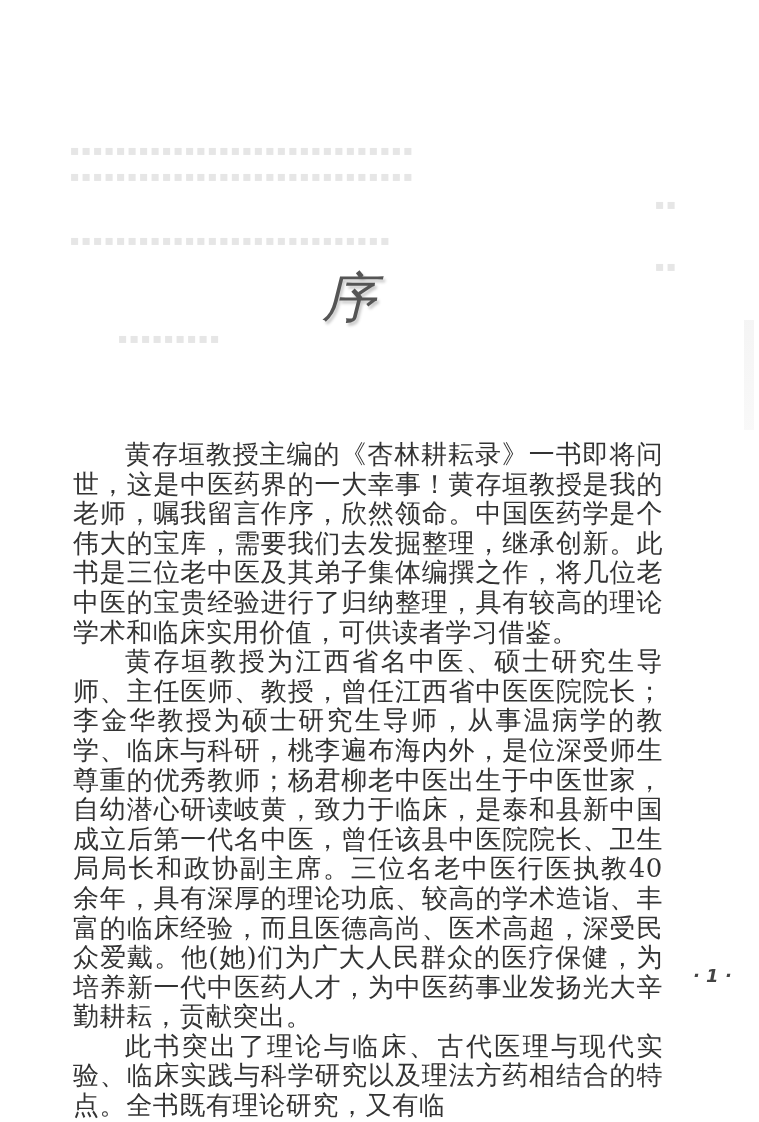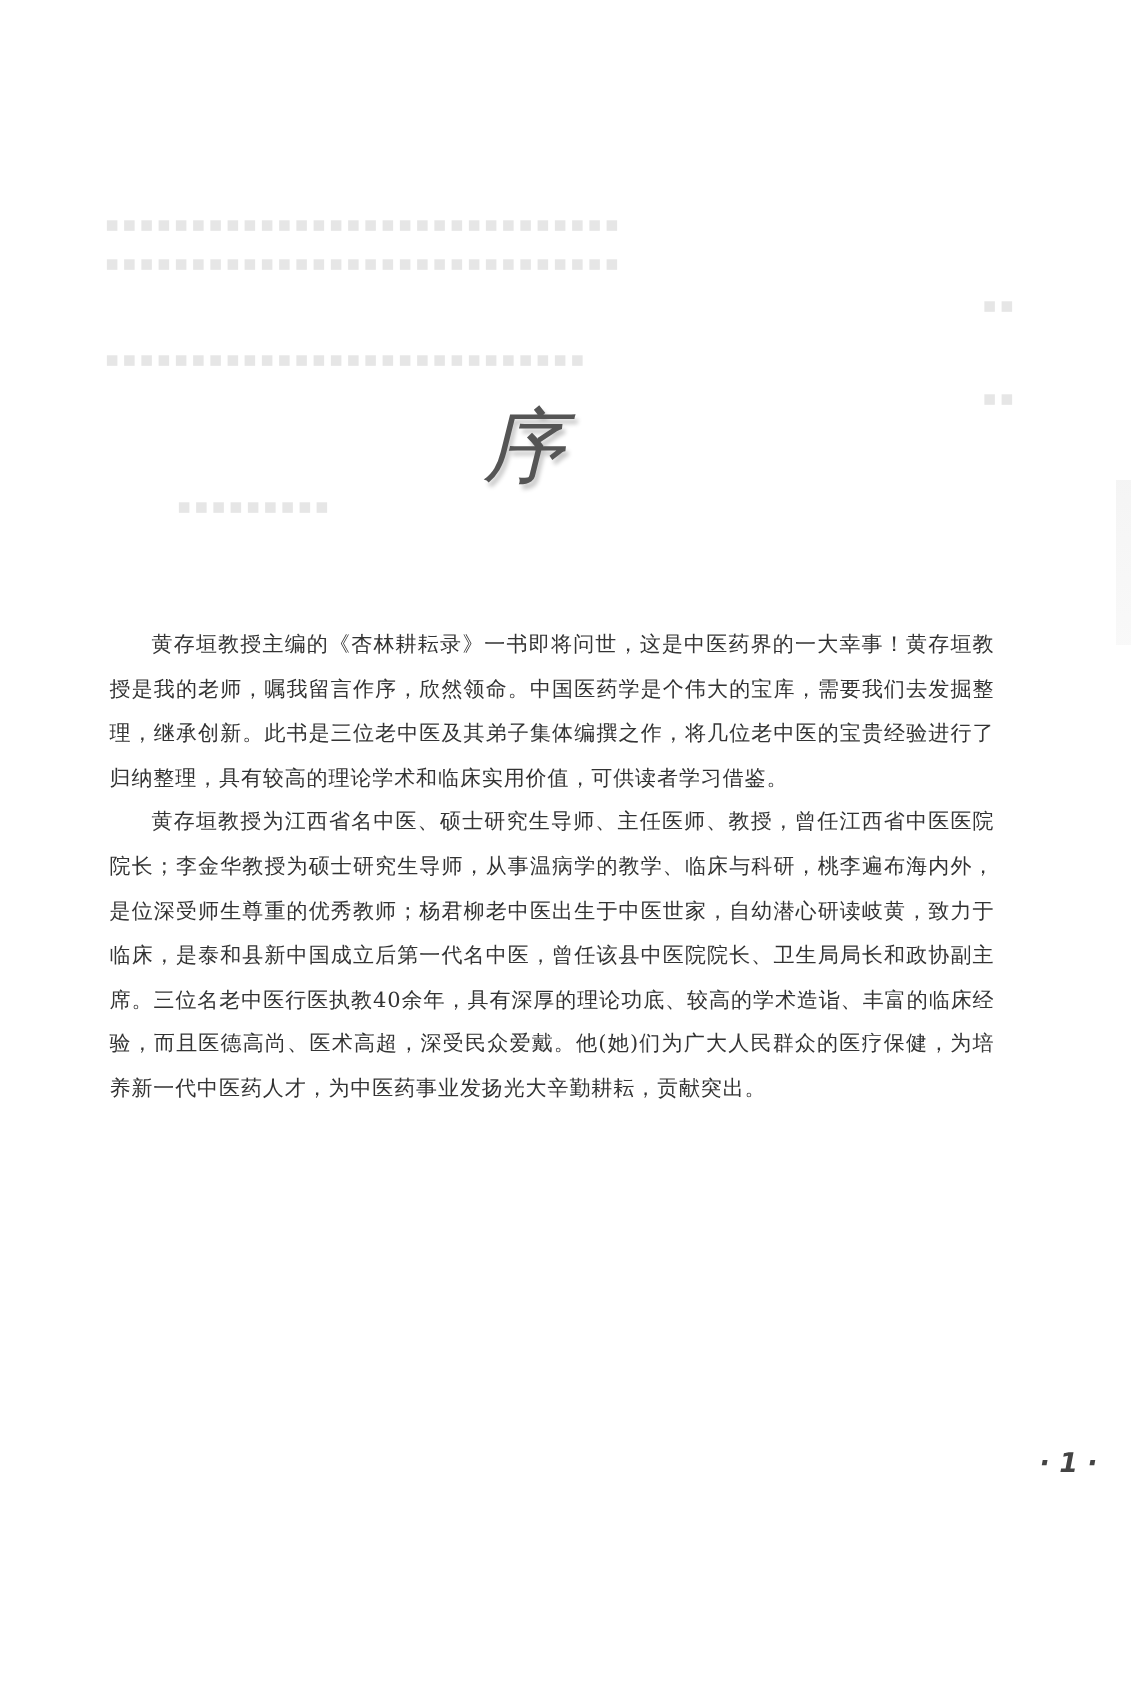--- a/index.html
+++ b/index.html
@@ -30,23 +30,23 @@
       position: absolute;
       left: 322px; top: 262px;
       font-size: 54px;
       font-family: "DejaVu Serif", serif;
       color: #555555;
       text-shadow: 2px 3px 3px #c8c8c8;
       font-style: italic;
     }
     .body-text {
       position: absolute;
-      left: 73px; top: 416px;
+      left: 73px; top: 440px;
       width: 590px;
-      font-size: 14px;
+      font-size: 26px;
       line-height: 29.6px;
       text-align: justify;
       letter-spacing: 0.6px;
     }
     .body-text p { margin: 0; text-indent: 2em; }
     .page-num {
       position: absolute;
       left: 693px; top: 965px;
       font-size: 18px;
       font-style: italic;
@@ -64,15 +64,16 @@
 <div class="bleed" style="left:70px;top:232px;width:585px;">▪▪▪▪▪▪▪▪▪▪▪▪▪▪▪▪▪▪▪▪▪▪▪▪▪▪▪▪</div>
 <div class="bleed" style="left:655px;top:258px;width:40px;">▪▪</div>
 <div class="bleed" style="left:118px;top:330px;width:220px;">▪▪▪▪▪▪▪▪▪</div>
 <div class="bleed-right"></div>
 
 <div class="title">序</div>
 
 <div class="body-text">
   <p>黄存垣教授主编的《杏林耕耘录》一书即将问世，这是中医药界的一大幸事！黄存垣教授是我的老师，嘱我留言作序，欣然领命。中国医药学是个伟大的宝库，需要我们去发掘整理，继承创新。此书是三位老中医及其弟子集体编撰之作，将几位老中医的宝贵经验进行了归纳整理，具有较高的理论学术和临床实用价值，可供读者学习借鉴。</p>
   <p>黄存垣教授为江西省名中医、硕士研究生导师、主任医师、教授，曾任江西省中医医院院长；李金华教授为硕士研究生导师，从事温病学的教学、临床与科研，桃李遍布海内外，是位深受师生尊重的优秀教师；杨君柳老中医出生于中医世家，自幼潜心研读岐黄，致力于临床，是泰和县新中国成立后第一代名中医，曾任该县中医院院长、卫生局局长和政协副主席。三位名老中医行医执教40余年，具有深厚的理论功底、较高的学术造诣、丰富的临床经验，而且医德高尚、医术高超，深受民众爱戴。他(她)们为广大人民群众的医疗保健，为培养新一代中医药人才，为中医药事业发扬光大辛勤耕耘，贡献突出。</p>
+  <p>此书突出了理论与临床、古代医理与现代实验、临床实践与科学研究以及理法方药相结合的特点。全书既有理论研究，又有临</p>
 </div>
 
 <div class="page-num">· 1 ·</div>
 
 </body></html>

